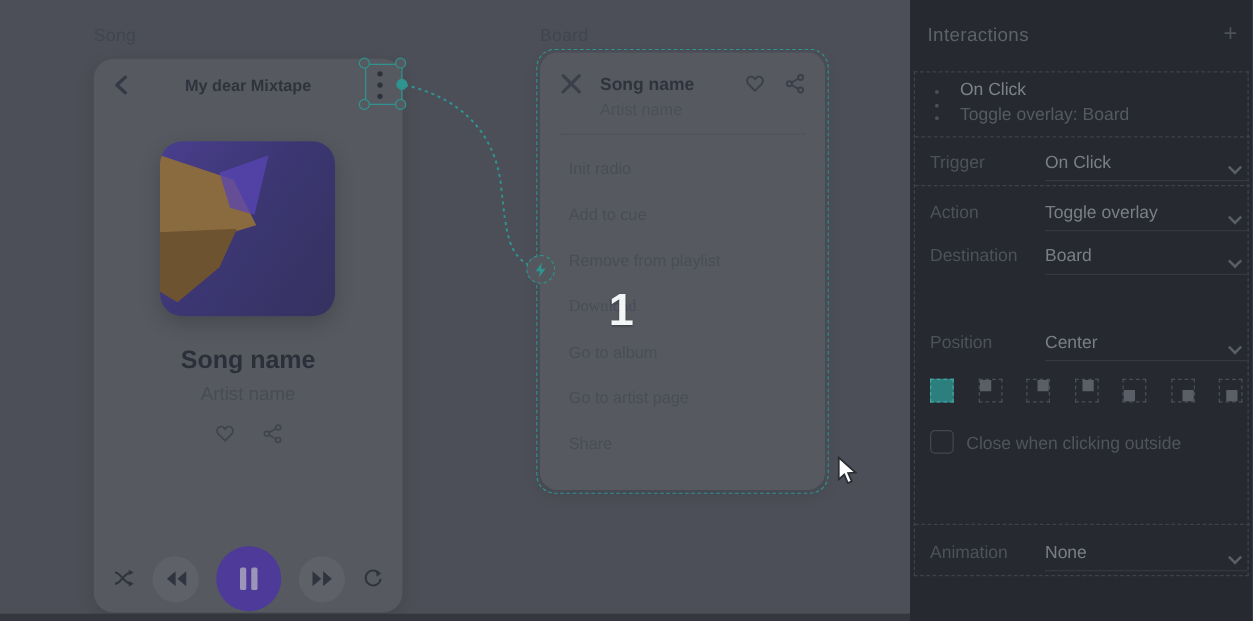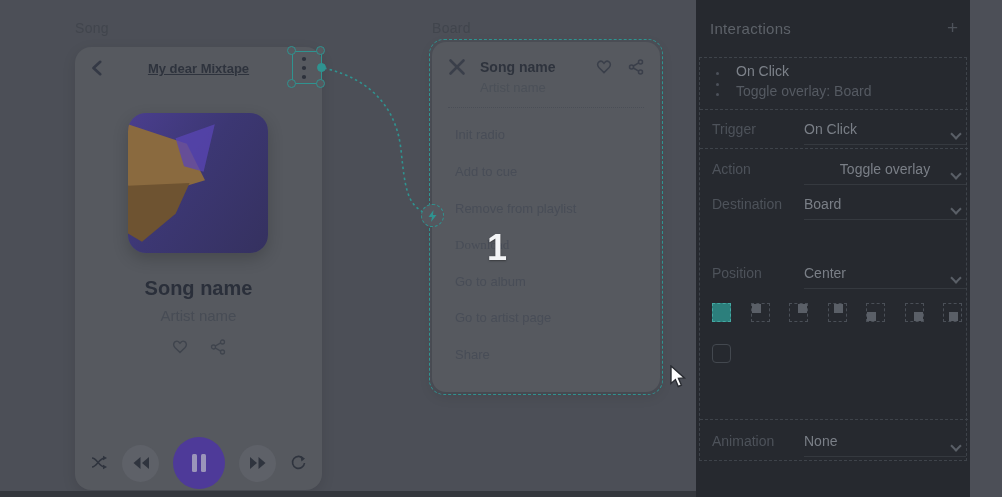--- a/index.html
+++ b/index.html
@@ -12,21 +12,21 @@
   .bottom-strip { position:absolute; left:0; top:491px; width:728px; height:6px; background:#34373d; }
   .frame-label { position:absolute; font-size:14px; color:#41454d; letter-spacing:.3px; }
 
   .card { position:absolute; background:#56595f; border-radius:16px;
           box-shadow:0 4px 14px rgba(0,0,0,.10); }
 
   
   .song-card { left:75px; top:47px; width:247px; height:443px; }
   .nav-back { position:absolute; left:14px; top:12px; width:18px; height:18px; cursor:pointer; }
   .nav-title { position:absolute; left:0; top:14px; width:247px; text-align:center;
-               font-size:13px; font-weight:bold; color:#2e333d;text-decoration:underline; }
+               font-size:13px; font-weight:bold; color:#2e333d; }
   .album { position:absolute; left:53px; top:66px; width:140px; height:140px; border-radius:18px;
            background:linear-gradient(125deg,#4a3e8e 0%,#3c3773 45%,#35315f 100%); overflow:hidden;
            box-shadow:0 6px 16px rgba(0,0,0,.18); }
   .album .shape1 { position:absolute; inset:0; background:#8a6a3f;
                    clip-path:polygon(0 8%, 42% 22%, 55% 48%, 22% 58%, 0 52%); }
   .album .shape2 { position:absolute; inset:0; background:#6e5331;
                    clip-path:polygon(0 52%, 44% 50%, 34% 72%, 10% 92%, 0 86%); }
   .album .shape3 { position:absolute; inset:0; background:#5a46b5; opacity:.75;
                    clip-path:polygon(34% 18%, 62% 8%, 54% 42%, 40% 38%); }
   .song-title { position:absolute; left:0; top:230px; width:247px; text-align:center;
@@ -61,21 +61,21 @@
   .handle { position:absolute; width:9px; height:9px; border:1.5px solid #2f9390;
             border-radius:50%; background:#56595f; }
   .connector-node { position:absolute; left:421px; top:204px; width:23px; height:23px;
                     border:1px dashed #2f9390; border-radius:50%; background:#54575e;
                     display:flex; align-items:center; justify-content:center; }
   .overlay-count { position:absolute; left:487px; top:227px; font-size:36px; font-weight:bold;
                    color:#f4f5f7; text-shadow:0 1px 2px rgba(0,0,0,.35); }
   .cursor { position:absolute; left:670px; top:365px; }
 
   
-  .panel { position:absolute; left:696px; top:0; width:274px; height:497px; background:#26292f;padding-left:28px; }
+  .panel { position:absolute; left:728px; top:0; width:274px; height:497px; background:#26292f;padding-left:28px; }
   .panel-title { position:absolute; left:14px; top:20px; font-size:15px; color:#5d6269; letter-spacing:.3px; }
   .panel-add { position:absolute; right:12px; top:17px; font-size:19px; color:#4d525a; cursor:pointer; }
   .int-card { position:absolute; left:3px; top:57px; width:268px; height:404px;
               border:1px dashed #3e434a; }
   .drag-handle { position:absolute; left:16px; top:14px; width:4px; height:24px;
                  display:flex; flex-direction:column; justify-content:space-between; cursor:grab; }
   .drag-handle i { width:3px; height:3px; border-radius:50%; background:#4c515a; }
   .event-title { position:absolute; left:36px; top:5px; font-size:14px; color:#7d828a; }
   .event-summary { position:absolute; left:36px; top:25px; font-size:14px; color:#555a62; }
   .dash-sep { position:absolute; left:0; width:268px; border-top:1px dashed #3e434a; }
@@ -248,21 +248,21 @@
 
       <div class="prow" style="top:58px;">
         <div class="plabel">Trigger</div>
         <div class="pvalue">
           <span>On Click</span>
           <span class="chev"></span>
         </div>
       </div>
       <div class="dash-sep" style="top:90px;"></div>
 
-      <div class="prow" style="top:98px;text-align:center;">
+      <div class="prow" style="top:98px;">
         <div class="plabel">Action</div>
         <div class="pvalue">
           <span>Toggle overlay</span>
           <span class="chev"></span>
         </div>
       </div>
 
       <div class="prow" style="top:133px;">
         <div class="plabel">Destination</div>
         <div class="pvalue">
@@ -297,20 +297,21 @@
         <div class="pos-box">
             <div class="sub br"></div>
           </div>
         <div class="pos-box">
             <div class="sub bc"></div>
           </div>
       </div>
 
       <div class="chk-row" style="top:286px;">
         <div class="chk-box"></div>
+        <div class="chk-label">Close when clicking outside</div>
       </div>
 
       <div class="dash-sep" style="top:361px;"></div>
 
       <div class="prow" style="top:370px;">
         <div class="plabel">Animation</div>
         <div class="pvalue">
           <span>None</span>
           <span class="chev"></span>
         </div>

